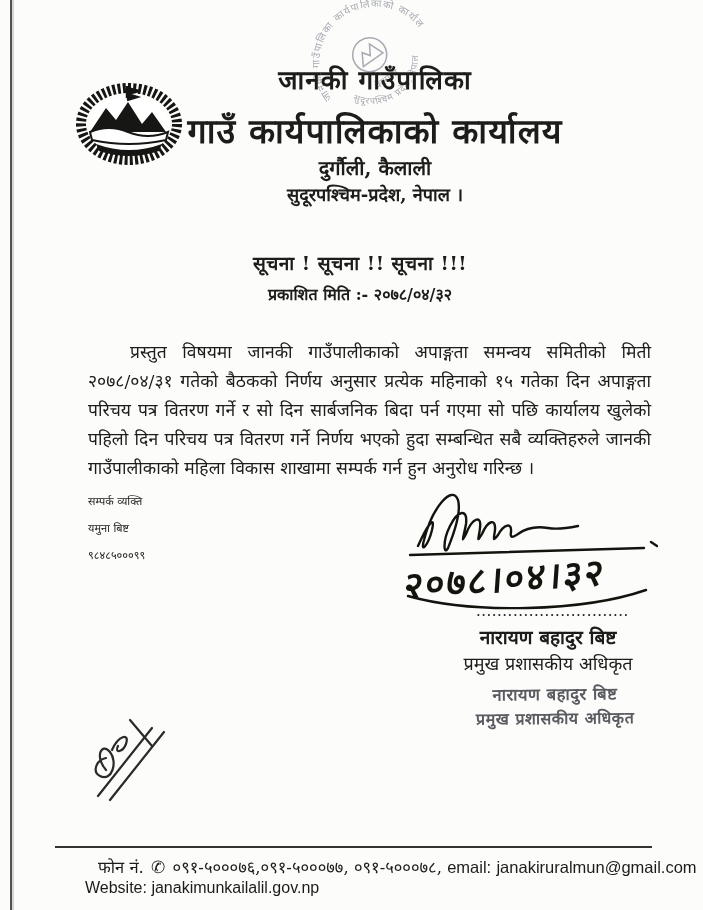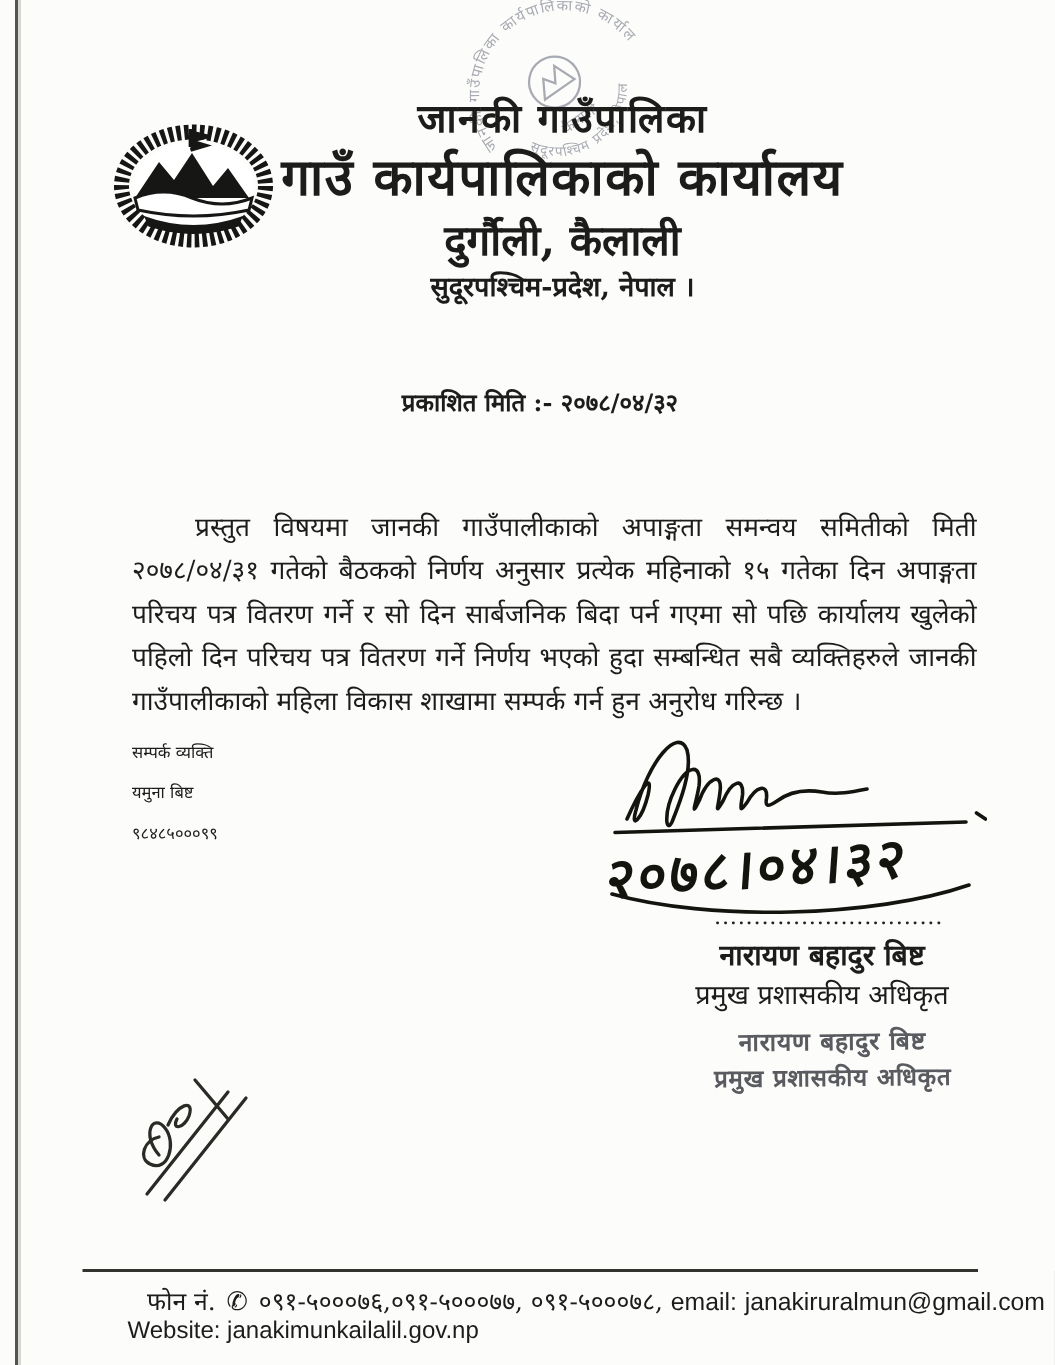--- a/index.html
+++ b/index.html
@@ -12,22 +12,22 @@
     overflow:hidden;
     margin:0 auto;
   }
   .scan-edge{position:absolute;left:10px;top:0;width:2px;height:910px;background:#55534f;}
   .scan-edge-soft{position:absolute;left:12px;top:0;width:2px;height:910px;background:#d8d6d2;}
 
   
   .emblem{position:absolute;left:76px;top:82px;width:106px;height:84px;}
   .header-block{position:absolute;left:95px;top:66px;width:560px;text-align:center;line-height:1.15;}
   .h-muni{font-size:26px;font-weight:bold;letter-spacing:1px;}
-  .h-office{font-size:34px;font-weight:bold;letter-spacing:1px;margin-top:4px;}
-  .h-place{font-size:28px;font-weight:bold;margin-top:6px;}
+  .h-office{font-size:34px;font-weight:bold;letter-spacing:1px;margin-top:16px;}
+  .h-place{font-size:20px;font-weight:bold;margin-top:6px;}
   .h-province{font-size:18px;font-weight:bold;margin-top:5px;}
 
   
   .stamp-top{position:absolute;left:296px;top:-8px;width:152px;height:142px;opacity:.75;}
 
   
   .notice-block{position:absolute;left:90px;top:250px;width:540px;text-align:center;}
   .notice-heading{font-size:19px;font-weight:bold;letter-spacing:.5px;}
   .notice-date{font-size:16px;font-weight:600;margin-top:7px;}
 
@@ -110,20 +110,21 @@
   </svg>
 
   <div class="header-block">
     <div class="h-muni">जानकी गाउँपालिका</div>
     <div class="h-office">गाउँ कार्यपालिकाको कार्यालय</div>
     <div class="h-place">दुर्गौली, कैलाली</div>
     <div class="h-province">सुदूरपश्चिम-प्रदेश, नेपाल ।</div>
   </div>
 
   <div class="notice-block">
+    <div class="notice-heading">सूचना ! सूचना !! सूचना !!!</div>
     <div class="notice-date">प्रकाशित मिति :- २०७८/०४/३२</div>
   </div>
 
   <div class="body-text">प्रस्तुत विषयमा जानकी गाउँपालीकाको अपाङ्गता समन्वय समितीको मिती २०७८/०४/३१ गतेको बैठकको निर्णय अनुसार प्रत्येक महिनाको १५ गतेका दिन अपाङ्गता परिचय पत्र वितरण गर्ने र सो दिन सार्बजनिक बिदा पर्न गएमा सो पछि कार्यालय खुलेको पहिलो दिन परिचय पत्र वितरण गर्ने निर्णय भएको हुदा सम्बन्धित सबै व्यक्तिहरुले जानकी गाउँपालीकाको महिला विकास शाखामा सम्पर्क गर्न हुन अनुरोध गरिन्छ ।</div>
 
   <div class="contact-block">
     <div>सम्पर्क व्यक्ति</div>
     <div>यमुना बिष्ट</div>
     <div>९८४८५०००९९</div>
   </div>

